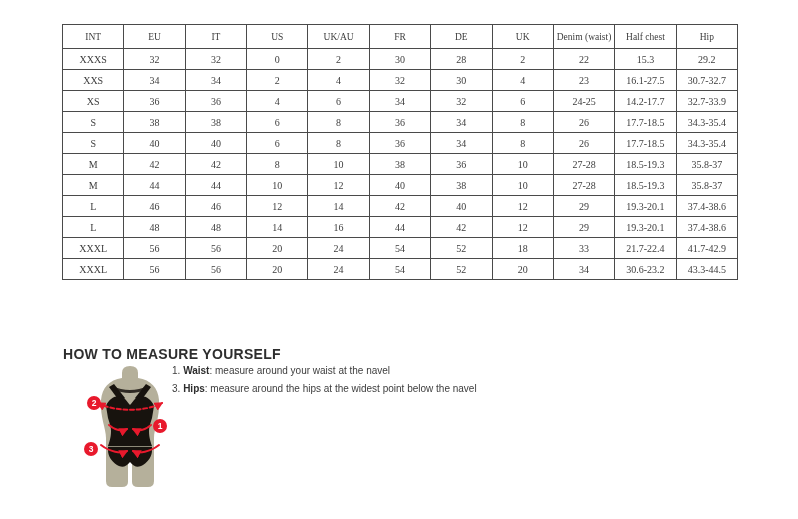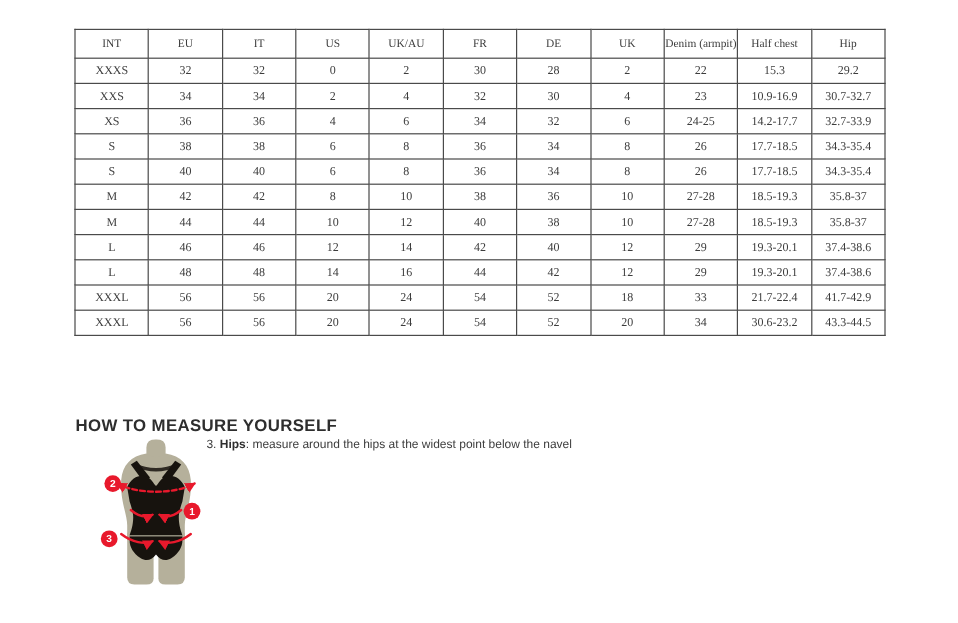--- a/index.html
+++ b/index.html
@@ -86,21 +86,21 @@
   <thead>
     <tr>
         <th>INT</th>
         <th>EU</th>
         <th>IT</th>
         <th>US</th>
         <th>UK/AU</th>
         <th>FR</th>
         <th>DE</th>
         <th>UK</th>
-        <th>Denim (armpit)</th>
+        <th>Denim (waist)</th>
         <th>Half chest</th>
         <th>Hip</th>
       </tr>
   </thead>
   <tbody>
       <tr>
         <td>XXXS</td>
         <td>32</td>
         <td>32</td>
         <td>0</td>
@@ -115,21 +115,21 @@
       <tr>
         <td>XXS</td>
         <td>34</td>
         <td>34</td>
         <td>2</td>
         <td>4</td>
         <td>32</td>
         <td>30</td>
         <td>4</td>
         <td>23</td>
-        <td>10.9-16.9</td>
+        <td>16.1-27.5</td>
         <td>30.7-32.7</td>
       </tr>
       <tr>
         <td>XS</td>
         <td>36</td>
         <td>36</td>
         <td>4</td>
         <td>6</td>
         <td>34</td>
         <td>32</td>
@@ -300,14 +300,15 @@
       <text class="marker-num" x="78" y="63">1</text>
     </g>
     <g>
       <circle class="red-fill" cx="9" cy="83" r="7"></circle>
       <text class="marker-num" x="9" y="86">3</text>
     </g>
   </svg>
 </div>
 
 <div class="instruction-list">
+    <div class="instruction-item">1. <strong>Waist</strong>: measure around your waist at the navel</div>
     <div class="instruction-item">3. <strong>Hips</strong>: measure around the hips at the widest point below the navel</div>
   </div>
 
 </body></html>

